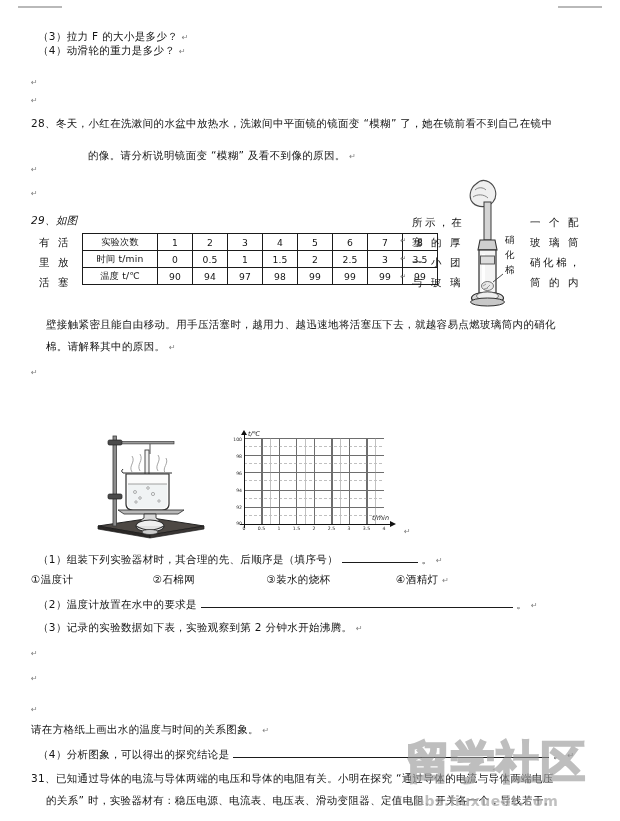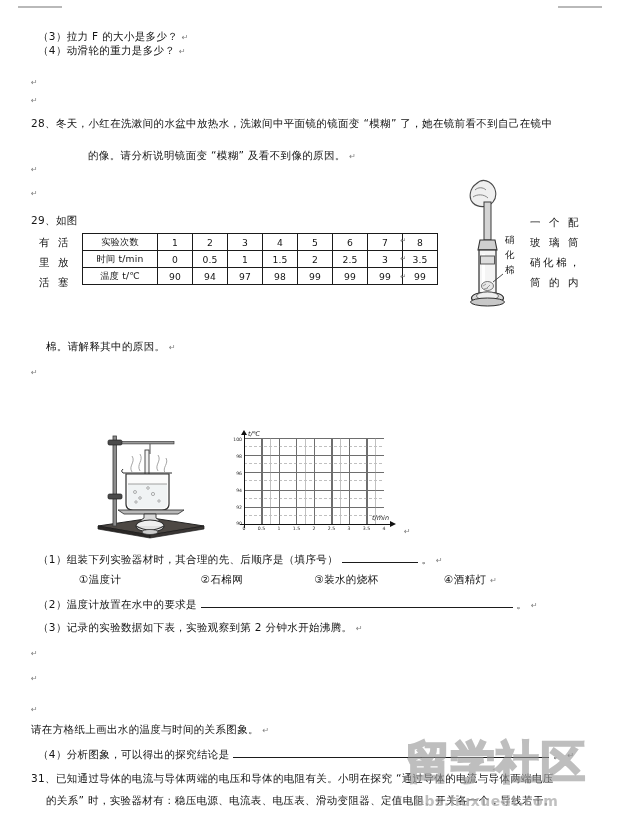--- a/index.html
+++ b/index.html
@@ -118,21 +118,21 @@
     <span>28、冬天，小红在洗漱间的水盆中放热水，洗漱间中平面镜的镜面变 “模糊” 了，她在镜前看不到自己在镜中</span>
   </div>
   <div class="ln" style="left:46px;top:149px;margin-left:42px;">
     <span>的像。请分析说明镜面变 “模糊” 及看不到像的原因。</span>
     <span class="eol">↵</span>
   </div>
   <div class="ln eol" style="left:31px;top:163px;">↵</div>
 
   <div class="ln eol" style="left:31px;top:187px;">↵</div>
 
-  <div class="ln" style="left:31px;top:214px;">
+  <div class="ln" style="left:31px;top:214px;font-style:italic;">
     <span>29、如图</span>
   </div>
 
   <div class="col" style="left:39px;top:232px;text-align:right;">
     <div>有 活</div>
     <div>里 放</div>
     <div>活 塞</div>
   </div>
 
   <table class="tbl">
@@ -169,20 +169,26 @@
       <td class="v">99</td>
       <td class="v">99</td>
       <td class="v">99</td>
     </tr>
   </tbody>
     </table>
   <div class="tblmark" style="left:400px;top:236px;">↵</div>
   <div class="tblmark" style="left:400px;top:254px;">↵</div>
   <div class="tblmark" style="left:400px;top:272px;">↵</div>
 
+  <div class="col" style="left:412px;top:212px;">
+    <div>所示，在</div>
+    <div>塞 的 厚</div>
+    <div>一 小 团</div>
+    <div>与 玻 璃</div>
+  </div>
 
   <div class="piston">
     <svg viewBox="0 0 64 136" width="64" height="136">
 
       <path d="M14 6 C8 10 6 20 11 25 C16 30 26 30 31 24 C36 18 34 8 27 4 C22 1 18 2 14 6 Z" fill="#efefef" stroke="#4a4a4a" stroke-width="1.1"></path>
       <path d="M13 12 C16 9 21 9 24 12" fill="none" stroke="#6b6b6b" stroke-width=".8"></path>
       <path d="M11 19 C15 16 22 16 26 20" fill="none" stroke="#6b6b6b" stroke-width=".8"></path>
 
       <rect x="22" y="24" width="7" height="38" fill="#d4d4d4" stroke="#3a3a3a" stroke-width="1"></rect>
 
@@ -210,20 +216,23 @@
     <div>棉</div>
   </div>
 
   <div class="col" style="left:530px;top:212px;">
     <div>一 个 配</div>
     <div>玻 璃 筒</div>
     <div>硝化棉，</div>
     <div>筒 的 内</div>
   </div>
 
+  <div class="ln" style="left:46px;top:318px;">
+    <span>壁接触紧密且能自由移动。用手压活塞时，越用力、越迅速地将活塞压下去，就越容易点燃玻璃筒内的硝化</span>
+  </div>
   <div class="ln" style="left:46px;top:340px;">
     <span>棉。请解释其中的原因。</span>
     <span class="eol">↵</span>
   </div>
   <div class="ln eol" style="left:31px;top:366px;">↵</div>
 
 
   <div class="appar">
     <svg viewBox="0 0 118 112" width="118" height="112">
 
@@ -299,21 +308,21 @@
   </div>
   <div class="eol" style="position:absolute;left:404px;top:527px;">↵</div>
 
   <div class="ln" style="left:38px;top:551px;">
     <span>（1）组装下列实验器材时，其合理的先、后顺序是（填序号）</span>
     <span class="blank" style="width:76px;"></span>
     <span>。</span>
     <span class="eol">↵</span>
   </div>
 
-  <div class="ln" style="left:31px;top:573px;margin-left:48px;">
+  <div class="ln" style="left:31px;top:573px;">
     <span style="display:inline-block;width:118px;">①温度计</span>
     <span style="display:inline-block;width:110px;">②石棉网</span>
     <span style="display:inline-block;width:126px;">③装水的烧杯</span>
     <span>④酒精灯</span>
     <span class="eol">↵</span>
   </div>
 
   <div class="ln" style="left:38px;top:596px;">
     <span>（2）温度计放置在水中的要求是</span>
     <span class="blank" style="width:312px;"></span>

